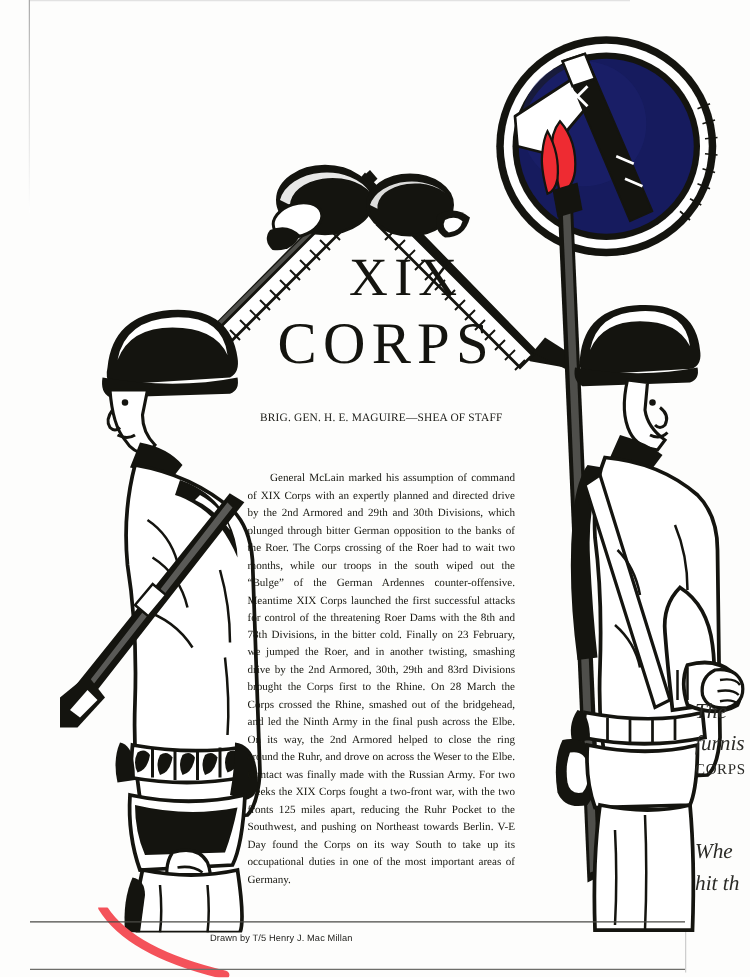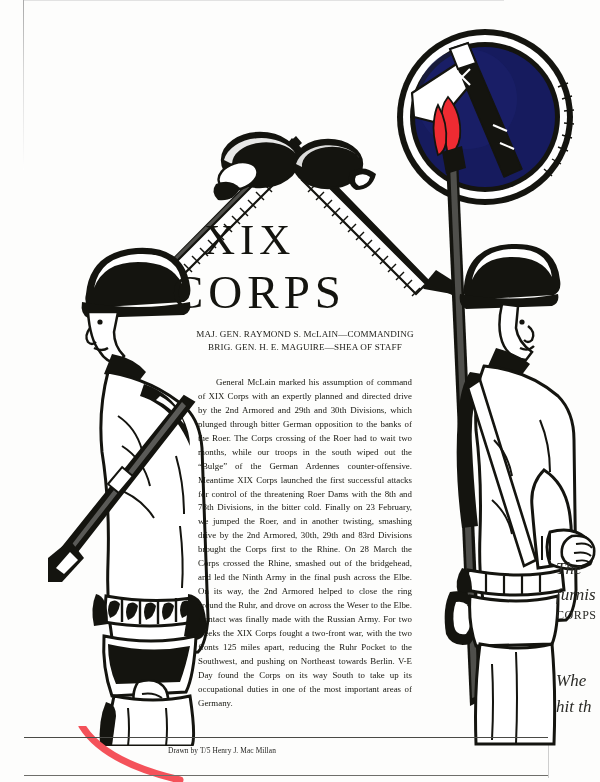--- a/index.html
+++ b/index.html
@@ -39,22 +39,23 @@
   .patch {
     position: absolute;
     left: 392px; top: 27px;
     width: 186px; height: 180px;
   }
   .patch svg { display: block; width: 100%; height: 100%; }
 
   
   .title-block {
     position: absolute;
-    left: 178px; top: 218px;
+    left: 178px; top: 201px;
     width: 268px;
+    text-align: center;
     z-index: 6;
   }
   .title-xix {
     font-family: "Liberation Serif", serif;
     font-size: 43px;
     letter-spacing: 5px;
     color: #14140f;
     line-height: 1;
     margin-left: 26px;
   }
@@ -159,21 +160,21 @@
     background: #4a4a46;
   }
   .footer-rule2 {
     position: absolute;
     left: 24px; top: 775px;
     width: 524px; height: 1px;
     background: #6e6e6a;
   }
   .credit {
     position: absolute;
-    font-family: Liberation Serif, serif;
+    font-family: Liberation Sans, sans-serif;
     font-size: 7.4px;
     color: #1d1d1a;
     letter-spacing: .1px;
     line-height: 1.55;
   }
   .credit-left { left: 168px; top: 745px; }
   .credit-right { left: 350px; top: 745px; }
 </style>
 </head>
 <body>
@@ -448,21 +449,20 @@
       </g>
     </svg>
   </div>
 
   <div class="title-block">
     <div class="title-xix">XIX</div>
     <div class="title-corps">CORPS</div>
   </div>
 
   <div class="officers">
-    <div>MAJ. GEN. RAYMOND S. McLAIN—COMMANDING</div>
     <div>BRIG. GEN. H. E. MAGUIRE—SHEA OF STAFF</div>
   </div>
 
   <div class="body-text">
     <p>General McLain marked his assumption of command of XIX Corps with an expertly planned and directed drive by the 2nd Armored and 29th and 30th Divisions, which plunged through bitter German opposition to the banks of the Roer. The Corps crossing of the Roer had to wait two months, while our troops in the south wiped out the “Bulge” of the German Ardennes counter-offensive. Meantime XIX Corps launched the first successful attacks for control of the threatening Roer Dams with the 8th and 78th Divisions, in the bitter cold. Finally on 23 February, we jumped the Roer, and in another twisting, smashing drive by the 2nd Armored, 30th, 29th and 83rd Divisions brought the Corps first to the Rhine. On 28 March the Corps crossed the Rhine, smashed out of the bridgehead, and led the Ninth Army in the final push across the Elbe. On its way, the 2nd Armored helped to close the ring around the Ruhr, and drove on across the Weser to the Elbe. Contact was finally made with the Russian Army. For two weeks the XIX Corps fought a two-front war, with the two fronts 125 miles apart, reducing the Ruhr Pocket to the Southwest, and pushing on Northeast towards Berlin. V-E Day found the Corps on its way South to take up its occupational duties in one of the most important areas of Germany.</p>
   </div>
 
   <div class="bleed-text">
     <div class="bleed-script">The</div>
     <div class="bleed-script">furnis</div>

